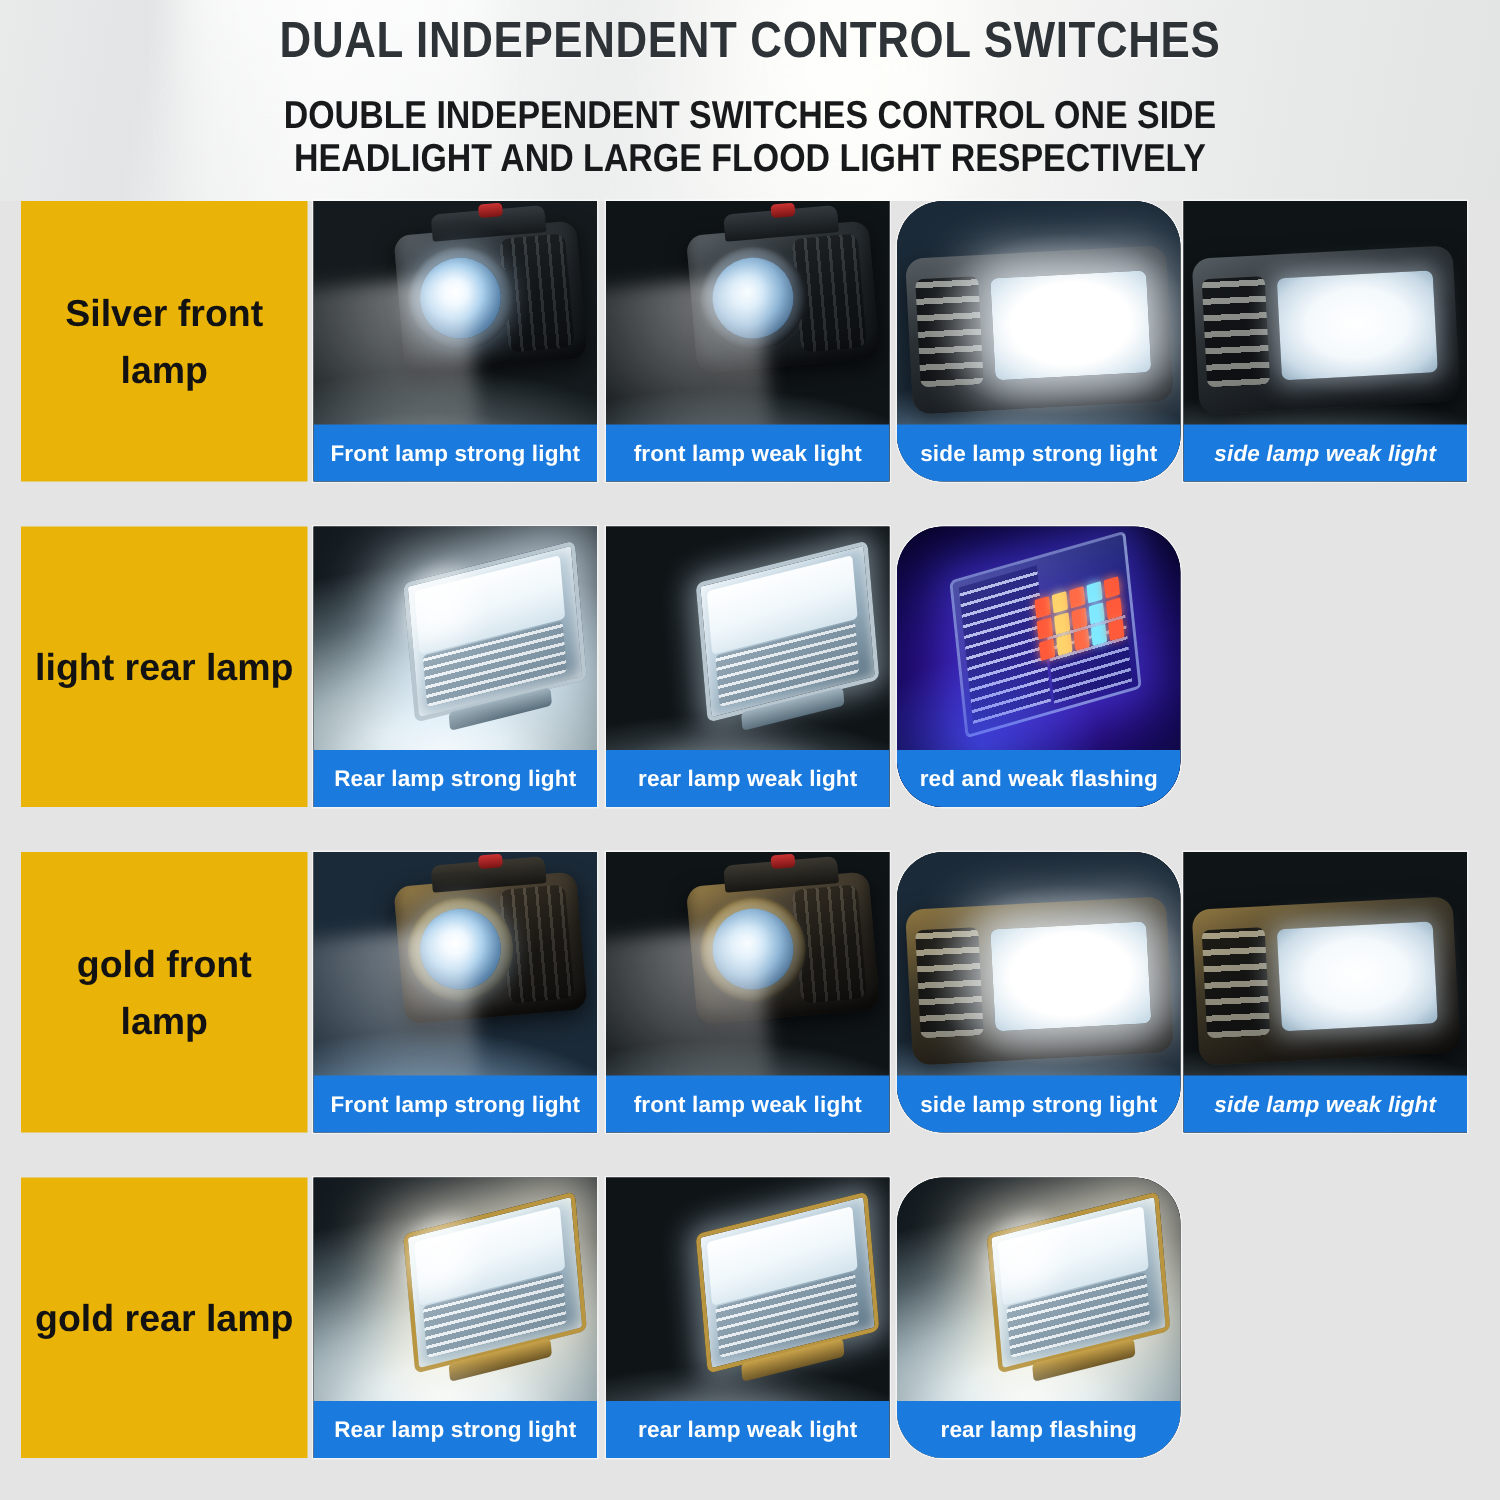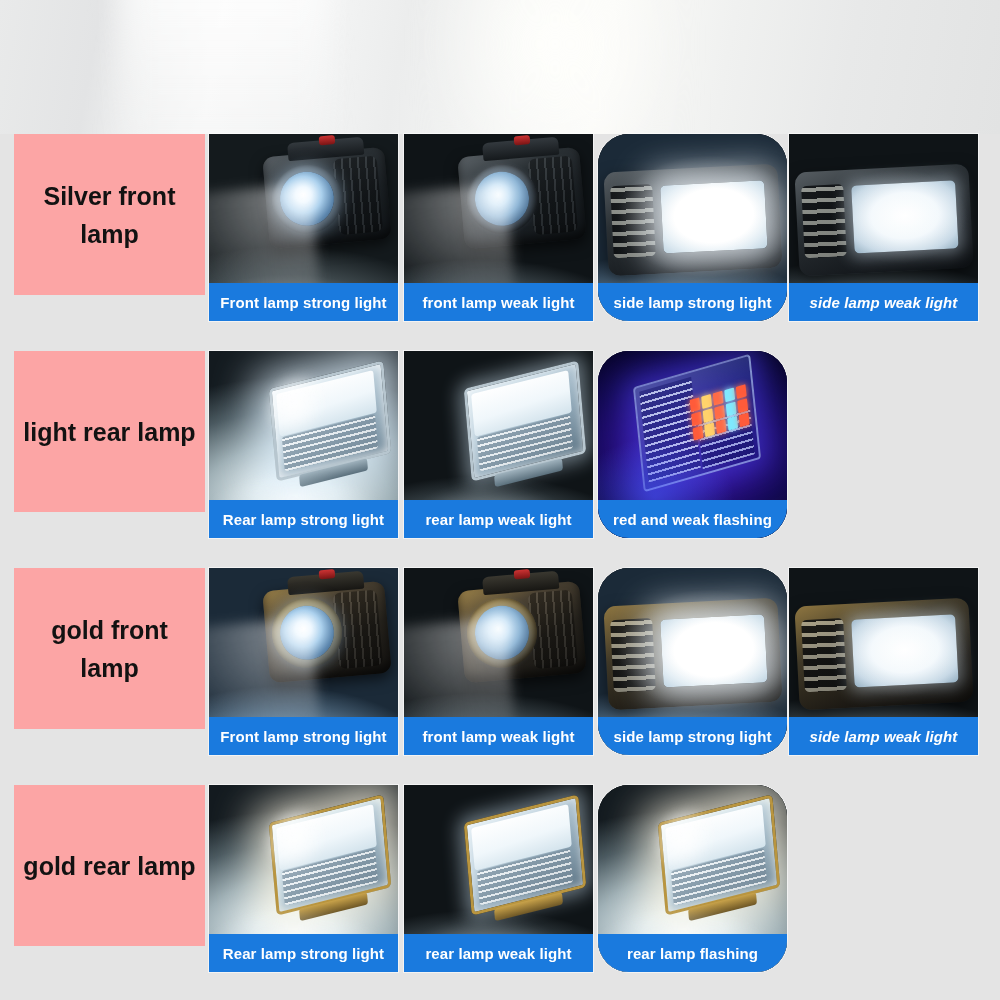--- a/index.html
+++ b/index.html
@@ -108,22 +108,22 @@
     position: relative;
     height: 187px;
     margin-bottom: 30px;
   }
 
   .label-cell {
     position: absolute;
     left: 14px;
     top: 0;
     width: 191px;
-    height: 161px;
-    background: #fca5a5;
+    height: 187px;
+    background: #eab308;
     display: flex;
     align-items: center;
     justify-content: center;
     text-align: center;
     box-sizing: border-box;
     padding: 0 8px;
   }
   .label-cell .label-text {
     font-family: "Liberation Sans", sans-serif;
     font-weight: bold;
@@ -428,20 +428,27 @@
     background: radial-gradient(ellipse 60% 45% at 30% 78%, rgba(70,90,255,0.55), rgba(20,10,90,0) 70%);
     pointer-events: none;
   }
 </style>
 </head>
 <body>
 
 <div id="page">
 
   <div class="header-bg"></div>
+  <div class="header-inner">
+    <div class="title">DUAL INDEPENDENT CONTROL SWITCHES</div>
+    <div class="subtitle">
+      <span class="sub-line">DOUBLE INDEPENDENT SWITCHES CONTROL ONE SIDE</span>
+      <span class="sub-line">HEADLIGHT AND LARGE FLOOD LIGHT RESPECTIVELY</span>
+    </div>
+  </div>
 
   <div class="grid">
 
     <div class="row">
       <div class="label-cell">
         <span class="label-text">Silver front lamp</span>
       </div>
 
       <div class="cell c1">
         <div class="photo scene-dark">

